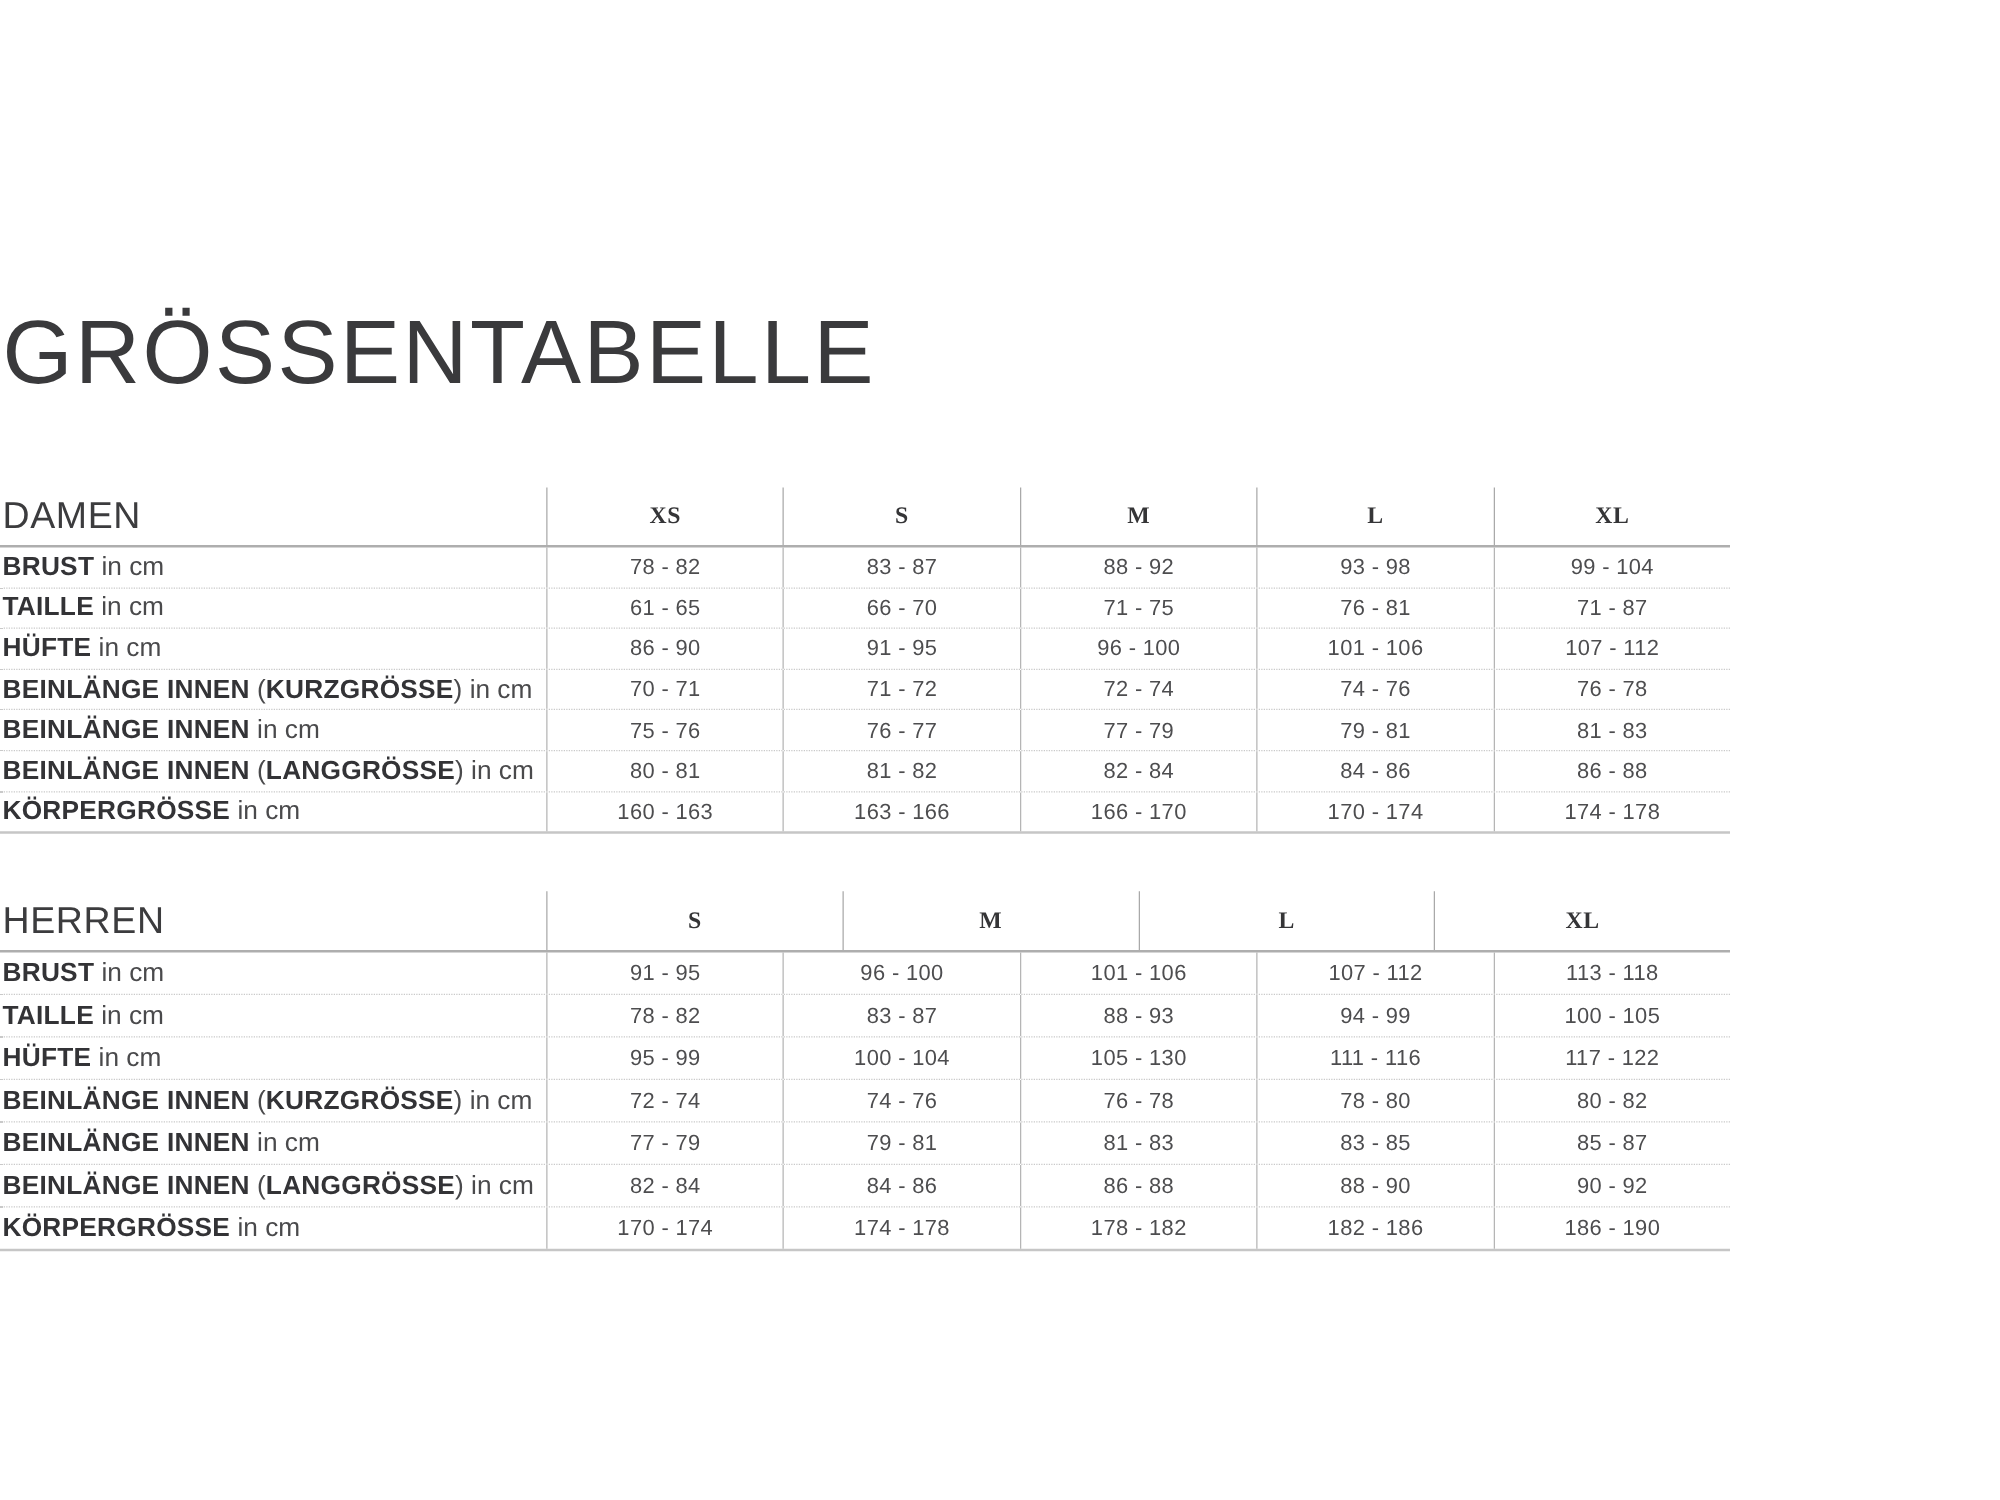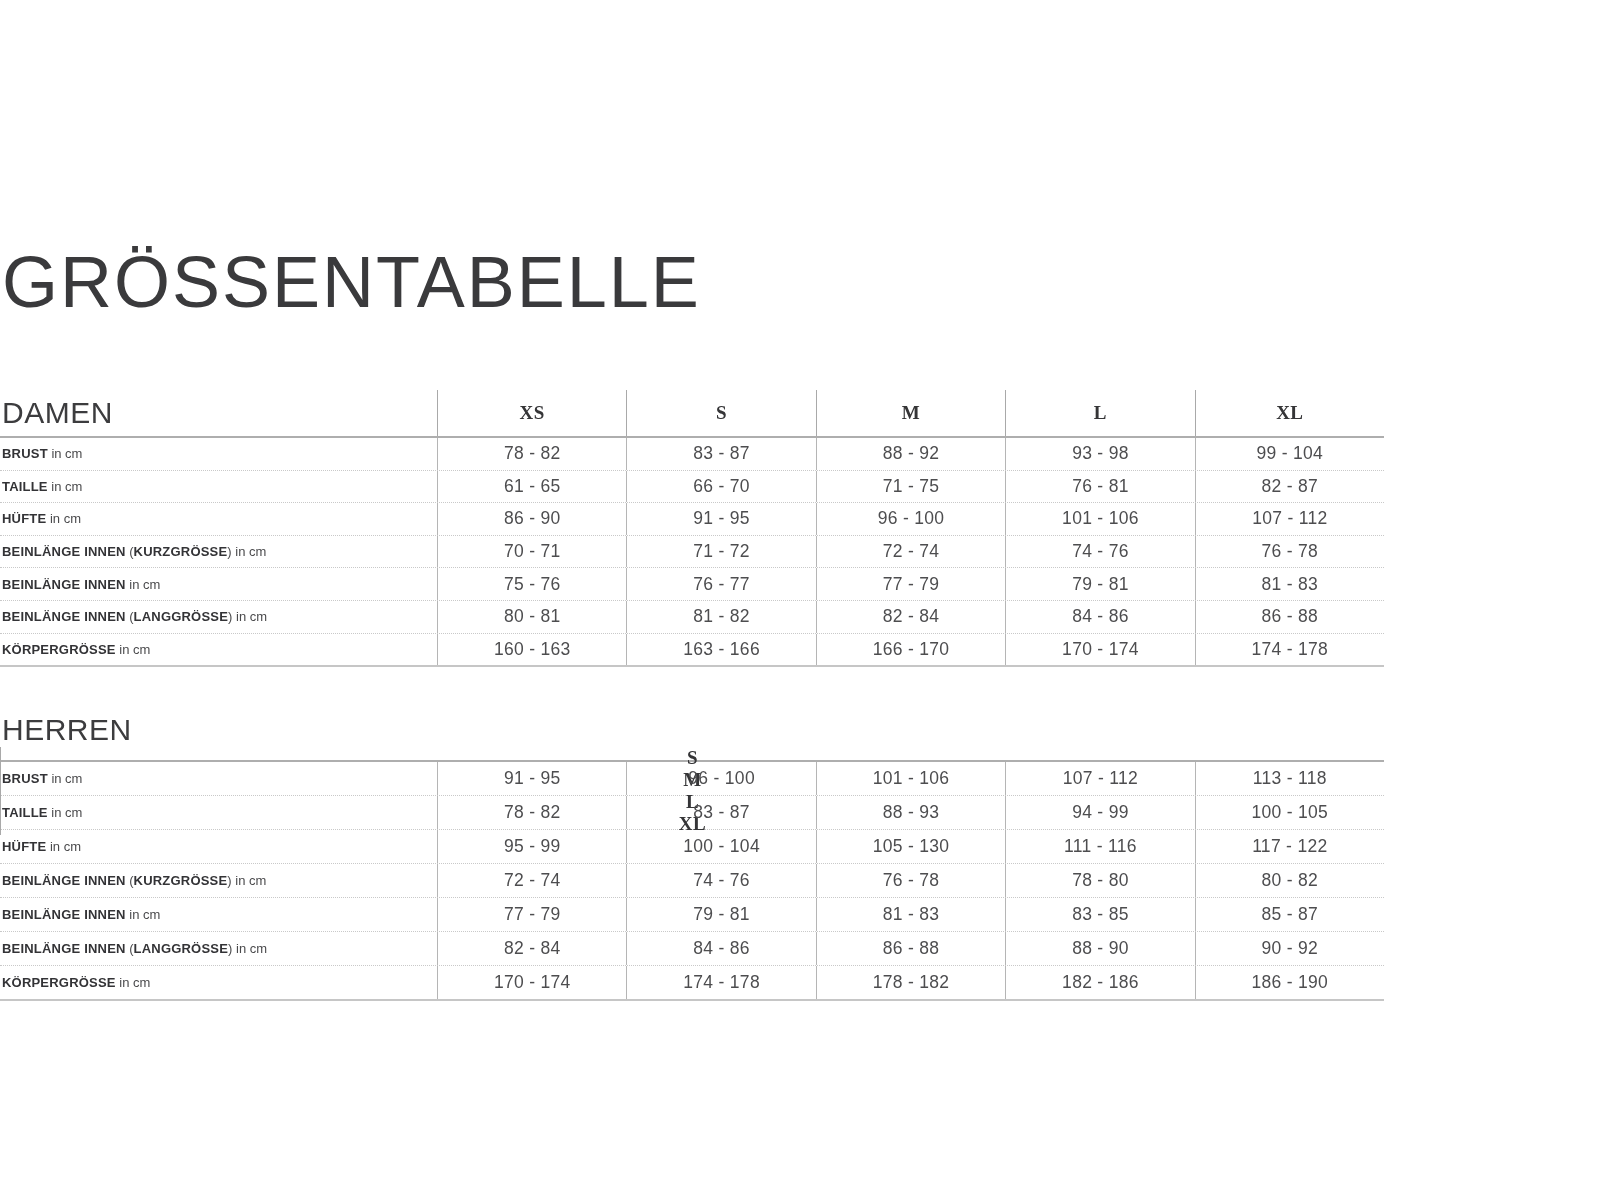--- a/index.html
+++ b/index.html
@@ -12,35 +12,35 @@
     position:absolute;left:2px;top:198px;
     font-size:72px;font-weight:300;letter-spacing:2px;
     color:#3a3a3c;line-height:1;white-space:nowrap;
   }
   .size-table{position:absolute;left:0;width:1384px;}
   .t-damen{top:390px;}
   .t-herren{top:713px;}
 
   .hdr-row{display:flex;align-items:stretch;border-bottom:2px solid #aeaeae;}
   .t-damen .hdr-row{height:46px;}
-  .t-herren .hdr-row{height:47px;flex-direction:column;}
+  .t-herren .hdr-row{height:47px;}
 
   .lbl-col{width:437px;flex:none;display:flex;align-items:center;padding-left:2px;box-sizing:border-box;}
   .tbl-name{font-size:30px;font-weight:300;letter-spacing:0.5px;color:#3c3c3e;}
 
   .size-col{flex:1;border-left:1px solid #a9a9a9;display:flex;align-items:center;justify-content:center;
     font-size:19px;font-weight:700;letter-spacing:0.5px;color:#353537;font-family:Liberation Serif, serif;}
 
   .row{display:flex;align-items:stretch;border-bottom:1px dotted #c9c9c9;}
   .t-damen .row{height:31.6px;}
   .t-herren .row{height:33px;}
   .row:last-child{border-bottom:2px solid #c6c6c6;}
 
   .lbl{width:437px;flex:none;display:flex;align-items:center;padding-left:2px;box-sizing:border-box;
-    font-size:13px;color:#4a4a4c;white-space:pre;}
+    font-size:21px;color:#4a4a4c;white-space:pre;}
   .lbl .b{font-weight:700;color:#333336;letter-spacing:0.2px;}
   .lbl .r{font-weight:400;color:#4a4a4c;}
 
   .cell{flex:1;border-left:1px solid #b5b5b5;display:flex;align-items:center;justify-content:center;
     font-size:17.5px;color:#4d4d4f;letter-spacing:0.3px;}
 </style>
 </head>
 <body>
 
 <h1 class="page-title">GRÖSSENTABELLE</h1>
@@ -65,21 +65,21 @@
     <div class="cell">93 - 98</div>
     <div class="cell">99 - 104</div>
   </div>
 
   <div class="row">
     <div class="lbl"><span class="b">TAILLE</span><span class="r"></span><span class="b"></span><span class="r"> in cm</span></div>
     <div class="cell">61 - 65</div>
     <div class="cell">66 - 70</div>
     <div class="cell">71 - 75</div>
     <div class="cell">76 - 81</div>
-    <div class="cell">82 - 87</div>
+    <div class="cell">71 - 87</div>
   </div>
 
   <div class="row">
     <div class="lbl"><span class="b">HÜFTE</span><span class="r"></span><span class="b"></span><span class="r"> in cm</span></div>
     <div class="cell">86 - 90</div>
     <div class="cell">91 - 95</div>
     <div class="cell">96 - 100</div>
     <div class="cell">101 - 106</div>
     <div class="cell">107 - 112</div>
   </div>

